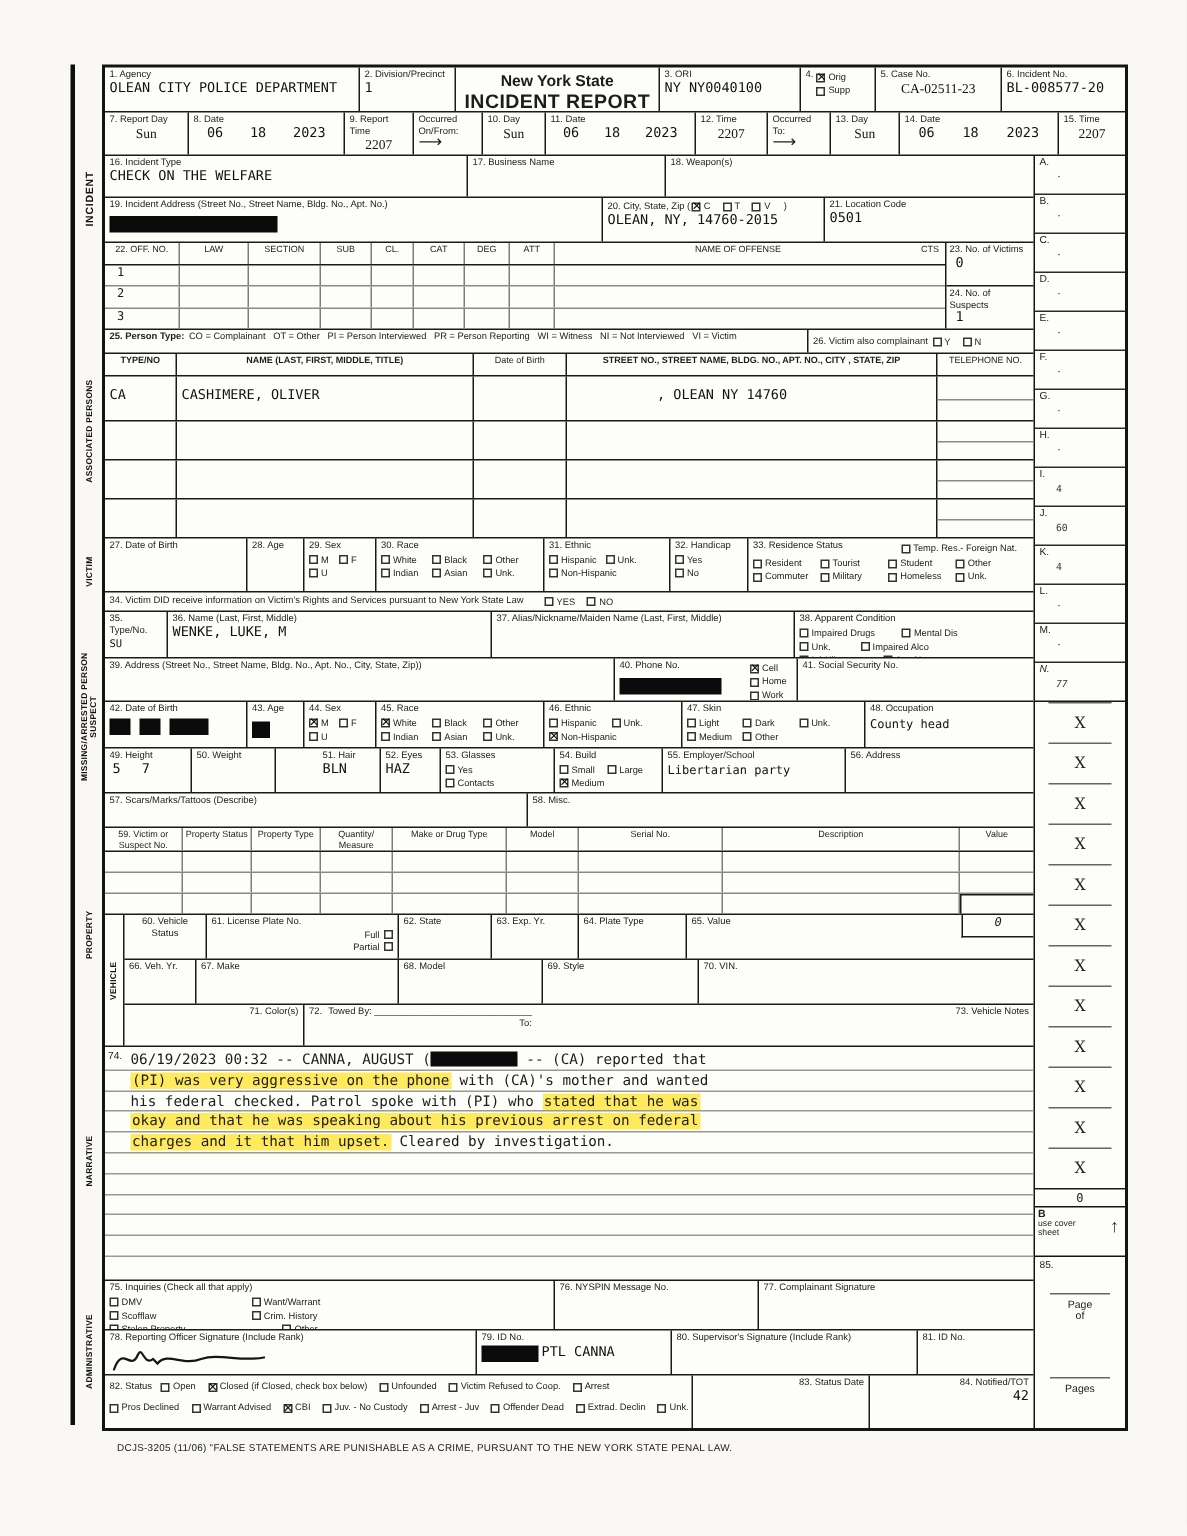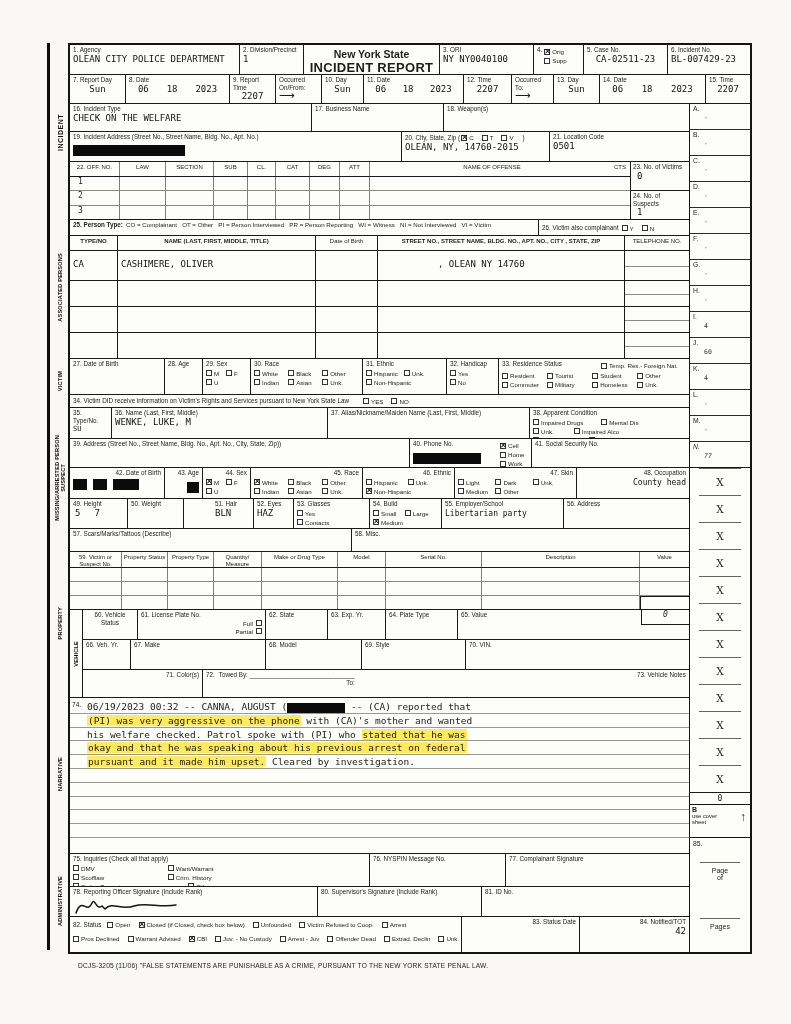--- a/index.html
+++ b/index.html
@@ -10,21 +10,21 @@
   .sidelbl { position:absolute; left:0; width:20px; display:flex; align-items:center; justify-content:center; }
   .rot { writing-mode:vertical-rl; transform:rotate(180deg); font-size:7px; font-weight:bold; letter-spacing:.5px; white-space:nowrap; color:#111; }
   .rot.sm { font-size:5.6px; letter-spacing:.2px; }
   .frame { border:2px solid #141414; background:#fdfdfa; width:684px; }
   .r { display:flex; border-bottom:1px solid #1a1a1a; }
   .r:last-child { border-bottom:none;text-align:right; }
   .c { border-right:1px solid #1a1a1a; padding:1px 3px; position:relative; overflow:hidden; }
   .c.fx { flex:1; border-right:none; }
   .lb { font-size:6.3px; line-height:7.5px; color:#222; display:block; }
   .v { font-family:"DejaVu Sans Mono", monospace; font-size:9px; line-height:11px; color:#111; display:block; }
-  .v.ctr { text-align:center; }
+  .v.ctr { text-align:center;font-family:Liberation Serif, serif; }
   .t1 { font-size:10.5px; font-weight:bold; text-align:center; margin-top:2px; }
   .t2 { font-size:13px; font-weight:bold; text-align:center; letter-spacing:.3px; }
   .cb { width:6px; height:6px; border:1px solid #333; display:inline-block; position:relative; margin-right:2px; flex:none; background:#fff; }
   .cb.checked::after { content:"✕"; position:absolute; left:-1px; top:-2px; font-size:8px; line-height:8px; color:#0a0a0a; }
   .cbg { display:flex; flex-wrap:wrap; margin-top:1px; }
   .opt { display:flex; align-items:center; margin-right:4px; white-space:nowrap; font-size:6.2px; line-height:9px; }
   .cols1 .opt { width:100%; margin-right:0; }
   .cols2 .opt { width:49%; margin-right:0; }
   .cols3 .opt { width:32.5%; margin-right:0; }
   .cols4 .opt { width:24.5%; margin-right:0; }
@@ -114,21 +114,21 @@
                 </span>
               </div>
             </div>
           </div>
         <div class="c" style="width:84px;">
             <span class="lb">5. Case No.</span>
             <span class="v ctr">CA-02511-23</span>
           </div>
         <div class="c fx">
             <span class="lb">6. Incident No.</span>
-            <span class="v">BL-007429-23</span>
+            <span class="v">BL-008577-20</span>
           </div>
       </div>
 
       <div class="r" style="height:29px;">
         <div class="c" style="width:56px;">
             <span class="lb">7. Report Day</span>
             <span class="v ctr">Sun</span>
           </div>
         <div class="c" style="width:104px;">
             <span class="lb">8. Date</span>
@@ -568,21 +568,21 @@
                       </span>
                     </div>
                   </div>
                 </div>
               </div>
             <div class="c fx">
                 <span class="lb">41. Social Security No.</span>
               </div>
           </div>
 
-          <div class="r" style="height:31px;text-align:right;">
+          <div class="r" style="height:31px;">
             <div class="c" style="width:95px;">
                 <span class="lb">42. Date of Birth</span>
                 <div style="display:flex;gap:6px;margin-top:2px;">
                   <span class="redact" style="width:14px;"></span>
                   <span class="redact" style="width:14px;"></span>
                   <span class="redact" style="width:26px;"></span>
                 </div>
               </div>
             <div class="c" style="width:38px;"><span class="lb">43. Age</span><span class="redact" style="width:12px;margin-top:2px;"></span></div>
             <div class="c" style="width:48px;">
@@ -864,23 +864,23 @@
                     <span class="lb">73. Vehicle Notes</span>
                   </div>
               </div>
             </div>
           </div>
 
           <div style="position:relative;border-bottom:1px solid #1a1a1a;height:156px;padding-top:2px;">
             <span style="position:absolute;left:2px;top:3px;font-size:6.8px;">74.</span>
             <div class="nline"><span>06/19/2023 00:32 -- CANNA, AUGUST (</span><span class="redact" style="width:58px;height:10px;"></span><span> -- (CA) reported that</span></div>
             <div class="nline"><span class="hl">(PI) was very aggressive on the phone</span><span> with (CA)'s mother and wanted</span></div>
-            <div class="nline"><span>his welfare checked. Patrol spoke with (PI) who </span><span class="hl">stated that he was</span></div>
+            <div class="nline"><span>his federal checked. Patrol spoke with (PI) who </span><span class="hl">stated that he was</span></div>
             <div class="nline"><span class="hl">okay and that he was speaking about his previous arrest on federal</span></div>
-            <div class="nline"><span class="hl">pursuant and it made him upset.</span><span> Cleared by investigation.</span></div>
+            <div class="nline"><span class="hl">charges and it that him upset.</span><span> Cleared by investigation.</span></div>
             <div class="nline"></div>
             <div class="nline"></div>
             <div class="nline"></div>
             <div class="nline"></div>
             <div class="nline"></div>
             <div class="nline" style="border-bottom:none;"></div>
           </div>
 
           <div class="r" style="height:33px;">
             <div class="c" style="width:300px;">
@@ -920,20 +920,27 @@
               </div>
           </div>
 
           <div class="r" style="height:30px;">
             <div class="c" style="width:248px;">
                 <span class="lb">78. Reporting Officer Signature (Include Rank)</span>
               <svg class="sig-svg" width="120" height="22" viewBox="0 0 120 22">
                   <path d="M4,19 C10,2 15,21 20,9 C23,3 24,17 30,12 L33,15 C40,7 50,17 62,12 C74,8 88,14 104,11" stroke="#151515" fill="none" stroke-width="1.5" stroke-linecap="round"></path>
                 </svg>
             </div>
+            <div class="c" style="width:130px;">
+                <span class="lb">79. ID No.</span>
+                <div style="display:flex;align-items:center;margin-top:1px;">
+                  <span class="redact" style="width:38px;"></span>
+                  <span class="v" style="display:inline;margin-left:2px;">PTL CANNA</span>
+                </div>
+              </div>
             <div class="c" style="width:164px;">
                 <span class="lb">80. Supervisor's Signature (Include Rank)</span>
               </div>
             <div class="c fx">
                 <span class="lb">81. ID No.</span>
               </div>
           </div>
 
           <div class="r" style="height:35px;border-bottom:none;">
             <div class="c" style="width:392px;">

